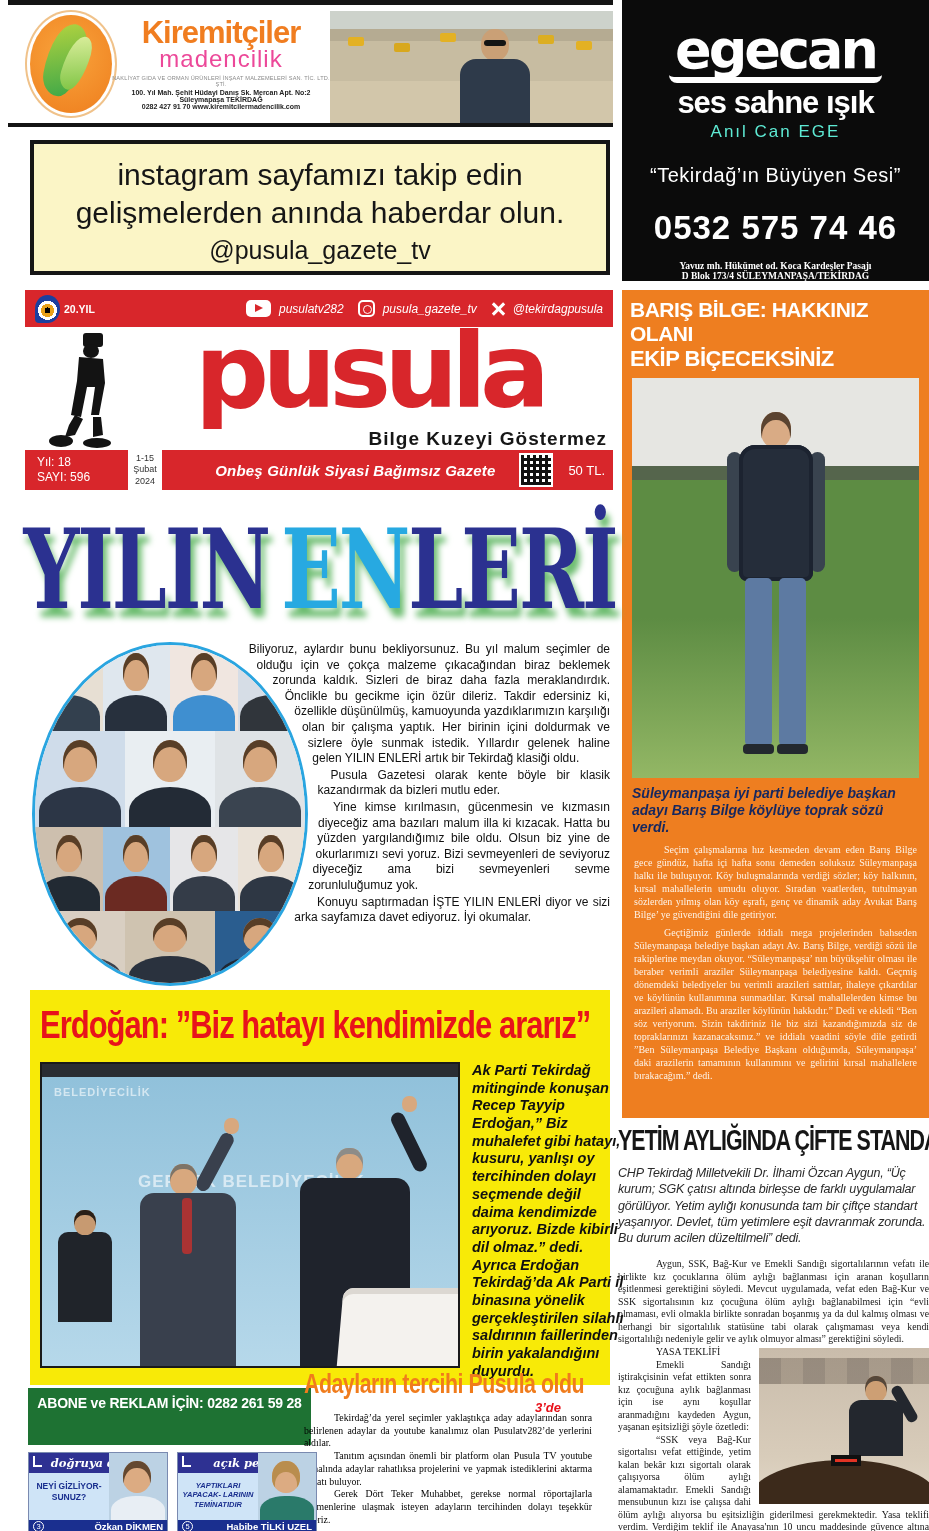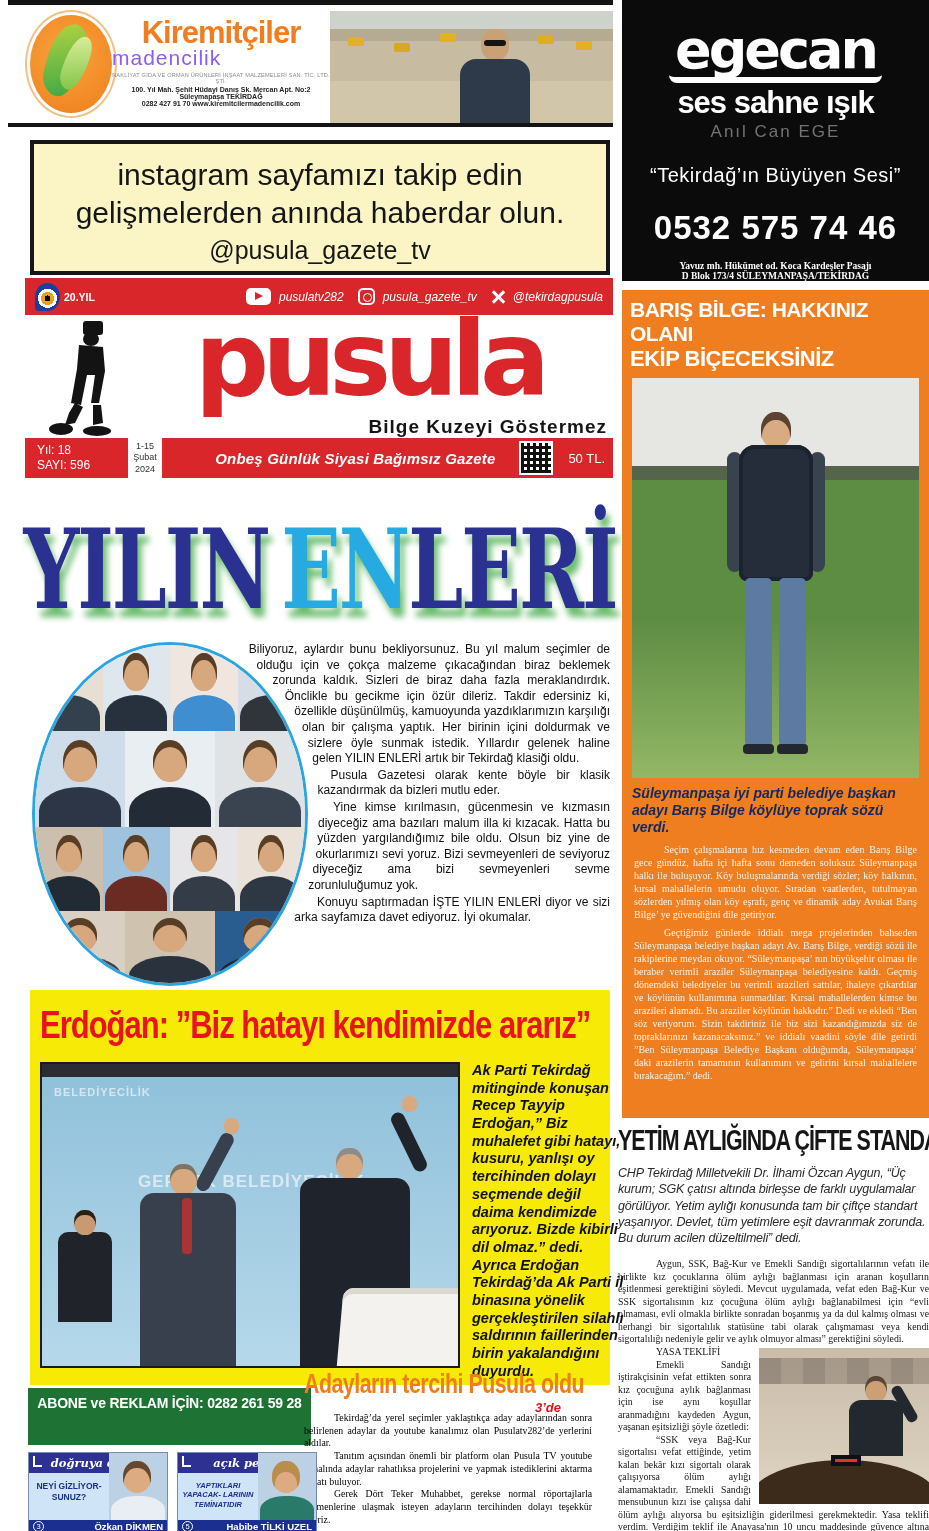--- a/index.html
+++ b/index.html
@@ -9,50 +9,50 @@
   .abs{position:absolute}
 
   
   .top-rule{left:8px;top:0;width:605px;height:5px;background:#141414}
   .ad-kir{left:8px;top:5px;width:605px;height:122px;background:#fff;border-bottom:4px solid #141414}
   .kir-logo{position:absolute;left:22px;top:10px;width:82px;height:98px;background:radial-gradient(circle at 45% 40%,#f9a43c,#ee7d1d);border-radius:50%;box-shadow:0 0 0 3px #fff,0 0 0 5px #f0c28a}
   .kir-logo::before{content:"";position:absolute;left:16px;top:8px;width:38px;height:74px;background:linear-gradient(160deg,#b6d43f,#3aa648);border-radius:62% 38% 55% 45%/72% 28% 72% 28%;transform:rotate(10deg)}
   .kir-logo::after{content:"";position:absolute;left:34px;top:20px;width:24px;height:56px;background:linear-gradient(160deg,#dff0a0,#7cc341);border-radius:62% 38% 55% 45%/72% 28% 72% 28%;transform:rotate(16deg)}
   .kir-text{position:absolute;left:104px;top:12px;width:218px;text-align:center}
   .kir-title{font-size:31px;font-weight:bold;color:#f07d20;letter-spacing:-1px;line-height:1}
-  .kir-sub{font-size:21px;color:#8b5cf6;text-align:left;line-height:.95;letter-spacing:1px}
+  .kir-sub{font-size:24px;color:#ec4899;text-align:center;line-height:.95;letter-spacing:1px}
   .kir-l1{margin-top:4px;font-size:5.6px;color:#8a8a8a;letter-spacing:.2px}
   .kir-l2{margin-top:2px;font-size:7px;font-weight:bold;color:#222}
   .kir-l3{font-size:7px;font-weight:bold;color:#222}
   .kir-photo{position:absolute;left:322px;top:6px;width:283px;height:112px;overflow:hidden;
      background:linear-gradient(180deg,#cdd2cb 0 18px,#b5ab92 18px 30px,#c7bca1 30px 70px,#d2c6aa 70px 100%)}
   .kir-mach{position:absolute;left:18px;top:26px;width:16px;height:9px;background:#e3b124;border-radius:2px;
      box-shadow:46px 6px 0 #d8a81e,92px -4px 0 #e3b124,140px 2px 0 #c9a02c,190px -2px 0 #dcae22,228px 4px 0 #e3b124}
   .kir-man{position:absolute;left:46%;top:18px;width:70px;height:94px}
   .kir-man .h{position:absolute;left:21px;top:0;width:28px;height:32px;background:#caa076;border-radius:48%}
   .kir-man .h::after{content:"";position:absolute;left:3px;top:11px;width:22px;height:6px;background:#141414;border-radius:3px}
   .kir-man .b{position:absolute;left:0;top:30px;width:70px;height:64px;background:#2e3a4a;border-radius:16px 16px 0 0}
 
   
   .ad-egecan{left:622px;top:0;width:307px;height:281px;background:#0b0b0b;color:#fff;text-align:center;padding-top:26px}
   .eg-title{display:inline-block;font-family:"DejaVu Sans",sans-serif;font-size:54px;font-weight:bold;letter-spacing:-3px;line-height:.9;border-bottom:6px solid #fff;border-radius:0 0 8px 8px;padding:0 6px 2px}
   .eg-sub{font-size:31px;font-weight:bold;letter-spacing:-1px;margin-top:2px}
-  .eg-person{font-size:17px;color:#737373;letter-spacing:2px;font-weight:300;margin-top:1px}
+  .eg-person{font-size:17px;color:#5eead4;letter-spacing:2px;font-weight:300;margin-top:1px}
   .eg-slogan{font-size:20px;margin-top:22px;letter-spacing:.5px}
   .eg-phone{font-size:33px;font-weight:bold;margin-top:22px;letter-spacing:1px}
   .eg-a1{font-family:"Liberation Serif",serif;font-size:9.5px;font-weight:bold;margin-top:14px}
   .eg-a2{font-family:"Liberation Serif",serif;font-size:9.5px;font-weight:bold}
 
   
   .insta{left:30px;top:140px;width:580px;height:135px;background:#fbf5c6;border:4px solid #161616;text-align:center;color:#161616;padding-top:12px}
   .insta .l1,.insta .l2{font-size:30px;line-height:1.25}
   .insta .handle{font-size:25px;margin-top:5px}
 
   
-  .mast{left:25px;top:278px;width:588px;height:212px}
+  .mast{left:25px;top:290px;width:588px;height:212px}
   .m-top{height:37px;background:#d8262b;display:flex;align-items:center;padding:0 10px;color:#fff}
   .eye{width:25px;height:28px;background:radial-gradient(circle at 50% 55%,#000 0 3px,#e8a11b 3px 6.5px,#fff 6.5px 9.5px,#1b3f9e 9.5px);border-radius:50% 50% 50% 4px}
   .yr-badge{font-size:10.5px;font-weight:bold;margin-left:4px}
   .socials{margin-left:auto;display:flex;align-items:center;gap:8px;font-size:12px;font-style:italic}
   .yt-icon{position:relative;width:25px;height:17px;background:#fff;border-radius:5px}
   .yt-icon::after{content:"";position:absolute;left:9px;top:4px;border-left:8px solid #d8262b;border-top:4.5px solid transparent;border-bottom:4.5px solid transparent}
   .ig-icon{position:relative;width:17px;height:17px;border:2px solid #fff;border-radius:5px;margin-left:6px}
   .ig-icon::after{content:"";position:absolute;left:3px;top:3px;width:7px;height:7px;border:1.5px solid #fff;border-radius:50%}
   .x-icon{position:relative;width:14px;height:14px;margin-left:6px}
   .x-icon::before,.x-icon::after{content:"";position:absolute;left:6px;top:-1px;width:3px;height:16px;background:#fff}

